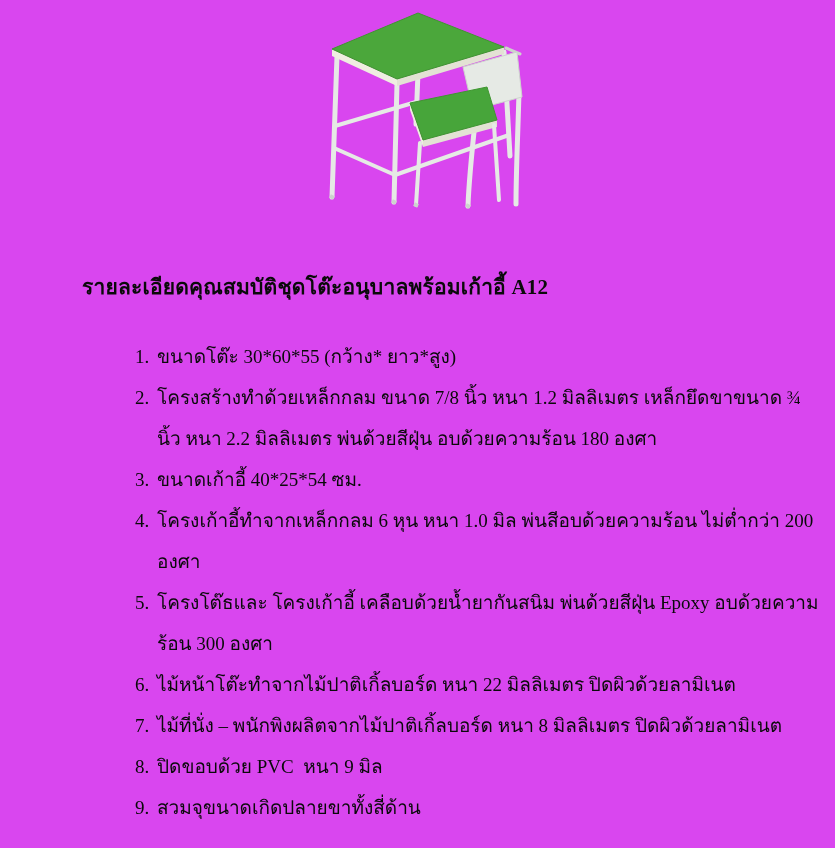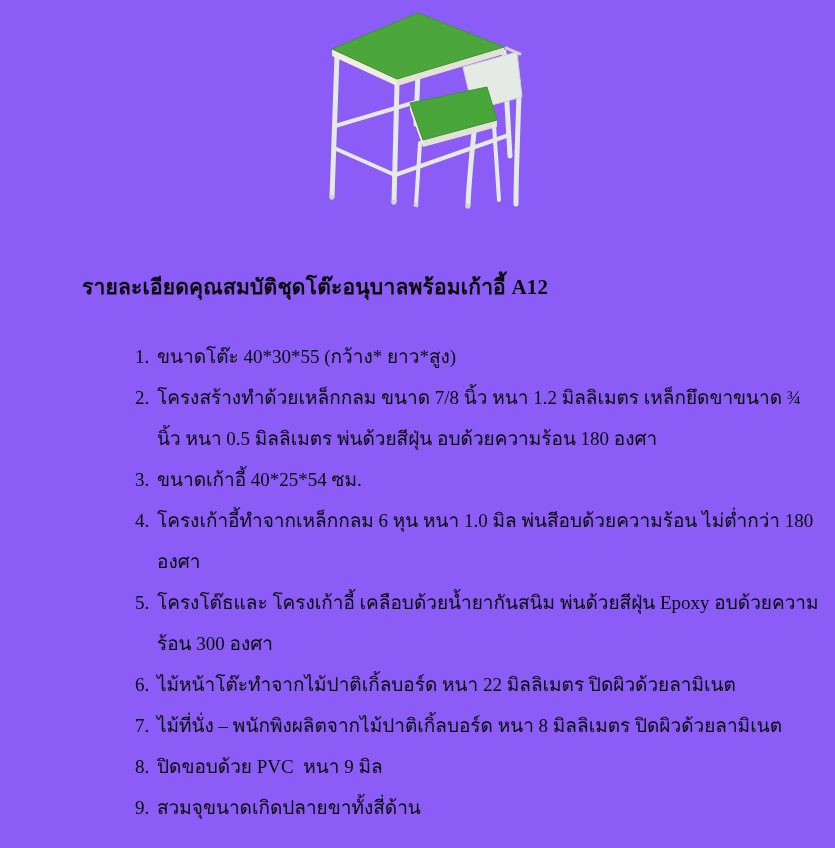--- a/index.html
+++ b/index.html
@@ -1,19 +1,19 @@
 <!DOCTYPE html>
 <html style="--desk-green: #4ba73b; --seat-green: #47a53a; --frame-white: #e6eae5; --frame-shadow: #cdd3cd; --edge-cream: #efeee1; --edge-cream-dark: #e3e2d4; --top-outline: #3f9630;"><head>
 <meta charset="utf-8">
 <style>
   html,body{margin:0;padding:0;background:#ffffff;}
   .page{
     position:relative;
     width:835px;height:848px;
-    background:#8b5cf6;
+    background:#d946ef;
     font-family:"Liberation Serif", serif;
     color:#0a0a0a;
     overflow:hidden;
   }
   .photo-wrap{
     position:absolute;left:310px;top:6px;width:250px;height:212px;
   }
   .heading{
     position:absolute;left:82px;top:272px;width:700px;
     font-size:21px;font-weight:bold;line-height:30px;
@@ -76,34 +76,34 @@
       <path d="M156,199 L160,201" stroke="var(--frame-shadow)" stroke-width="4"></path>
       <path d="M104,198 L108,200" stroke="var(--frame-shadow)" stroke-width="4"></path>
     </svg>
   </div>
 
   <div class="heading">รายละเอียดคุณสมบัติชุดโต๊ะอนุบาลพร้อมเก้าอี้ A12</div>
 
   <ul class="spec-list">
     <li class="spec-item">
       <span class="num">1.</span>
-      <span class="txt">ขนาดโต๊ะ 40*30*55 (กว้าง* ยาว*สูง)</span>
+      <span class="txt">ขนาดโต๊ะ 30*60*55 (กว้าง* ยาว*สูง)</span>
     </li>
     <li class="spec-item">
       <span class="num">2.</span>
       <span class="txt">โครงสร้างทำด้วยเหล็กกลม ขนาด 7/8 นิ้ว หนา 1.2 มิลลิเมตร เหล็กยึดขาขนาด ¾
-นิ้ว หนา 0.5 มิลลิเมตร พ่นด้วยสีฝุ่น อบด้วยความร้อน 180 องศา</span>
+นิ้ว หนา 2.2 มิลลิเมตร พ่นด้วยสีฝุ่น อบด้วยความร้อน 180 องศา</span>
     </li>
     <li class="spec-item">
       <span class="num">3.</span>
       <span class="txt">ขนาดเก้าอี้ 40*25*54 ซม.</span>
     </li>
     <li class="spec-item">
       <span class="num">4.</span>
-      <span class="txt">โครงเก้าอี้ทำจากเหล็กกลม 6 หุน หนา 1.0 มิล พ่นสีอบด้วยความร้อน ไม่ต่ำกว่า 180
+      <span class="txt">โครงเก้าอี้ทำจากเหล็กกลม 6 หุน หนา 1.0 มิล พ่นสีอบด้วยความร้อน ไม่ต่ำกว่า 200
 องศา</span>
     </li>
     <li class="spec-item">
       <span class="num">5.</span>
       <span class="txt">โครงโต๊ธและ โครงเก้าอี้ เคลือบด้วยน้ำยากันสนิม พ่นด้วยสีฝุ่น Epoxy อบด้วยความ
 ร้อน 300 องศา</span>
     </li>
     <li class="spec-item">
       <span class="num">6.</span>
       <span class="txt">ไม้หน้าโต๊ะทำจากไม้ปาติเกิ้ลบอร์ด หนา 22 มิลลิเมตร ปิดผิวด้วยลามิเนต</span>

